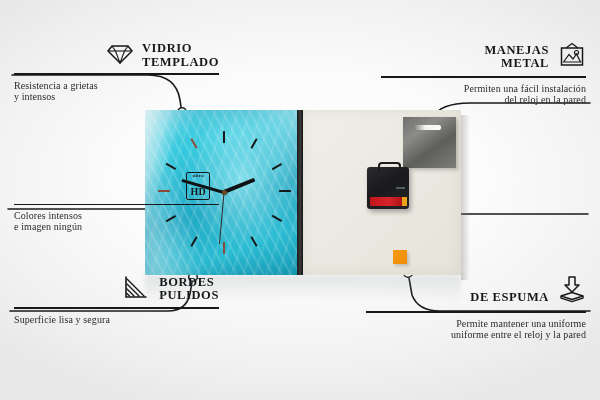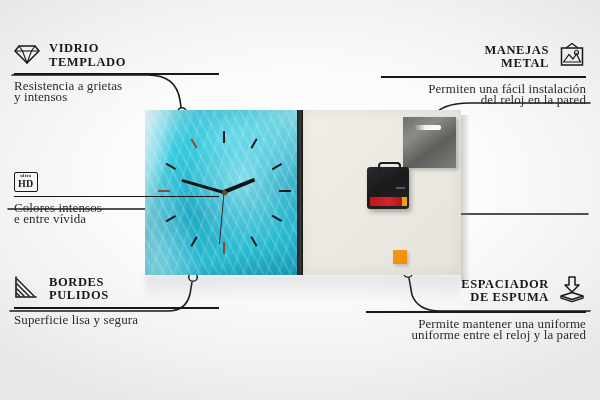--- a/index.html
+++ b/index.html
@@ -89,35 +89,35 @@
     position:absolute;left:145px;top:275px;width:316px;height:26px;
     background:linear-gradient(180deg, rgba(140,150,155,.22), rgba(255,255,255,0));
     filter:blur(2px);
   }
 
   
   .callout{position:absolute;width:230px;}
   .callout.left{text-align:left;}
   .callout.right{text-align:right;}
 
-  .co-head{display:flex;align-items:center;gap:9px;}
+  .co-head{display:flex;align-items:center;gap:9px;justify-content:flex-end;}
   .callout.right .co-head{justify-content:flex-end;}
   .co-title{
     font-size:12.5px;line-height:13.5px;font-weight:700;letter-spacing:.6px;
     color:#17181a;text-transform:uppercase;
   }
   .co-rule{height:1.6px;background:#17181a;margin:4px 0 5px;}
   .co-sub{
-    font-size:13px;line-height:11px;color:#2a2b2d;letter-spacing:.1px;
+    font-size:10px;line-height:11px;color:#2a2b2d;letter-spacing:.1px;
   }
   .ico{flex:0 0 auto;display:block;}
 
   .hd-box{
     border:1.6px solid #17181a;border-radius:2px;padding:1px 3px 2px;
-    display:flex;flex-direction:column;align-items:center;line-height:1;
+    display:flex;flex-direction:column;align-items:center;line-height:1;gap:8px;
   }
   .hd-small{font-size:4.6px;letter-spacing:.3px;font-weight:700;color:#17181a;}
   .hd-big{font-size:10px;font-weight:700;letter-spacing:.3px;color:#17181a;}
 
   svg.lines{position:absolute;left:0;top:0;width:600px;height:400px;overflow:visible;}
 </style>
 </head>
 <body>
 
 <div class="stage">
@@ -209,21 +209,21 @@
         <span class="hd-small">ultra</span>
         <span class="hd-big">HD</span>
       </span>
       <span class="co-title">
         <br>
       </span>
     </div>
     <div class="co-rule"></div>
     <div class="co-sub">
       <span>Colores intensos</span><br>
-      <span>e entre vívida</span>
+      <span>e imagen ningún</span>
     </div>
   </div>
 
   <div class="callout right" style="left:381px;top:42px;width:205px;">
     <div class="co-head">
       <span class="co-title">
         <span>MANEJAS</span><br>
         <span>METAL</span>
       </span>
       <span class="ico">
@@ -261,21 +261,21 @@
     <div class="co-rule"></div>
     <div class="co-sub">
       <span>Superficie lisa y segura</span>
     </div>
   </div>
 
 
   <div class="callout right" style="left:366px;top:275px;width:220px;">
     <div class="co-head">
       <span class="co-title">
-        <span>ESPACIADOR</span><br>
+        <br>
         <span>DE ESPUMA</span>
       </span>
       <span class="ico">
         <svg width="28" height="28" viewBox="0 0 28 28" fill="none" stroke="#17181a" stroke-width="1.5" stroke-linejoin="round">
           <path d="M11 2 L17 2 L17 10 L21 10 L14 17 L7 10 L11 10 Z"></path>
           <path d="M14 17.5 L25 21 L14 24.5 L3 21 Z"></path>
           <path d="M3 21 L3 23.2 L14 26.6 L25 23.2 L25 21" stroke-width="1.3"></path>
         </svg>
       </span>
     </div>

